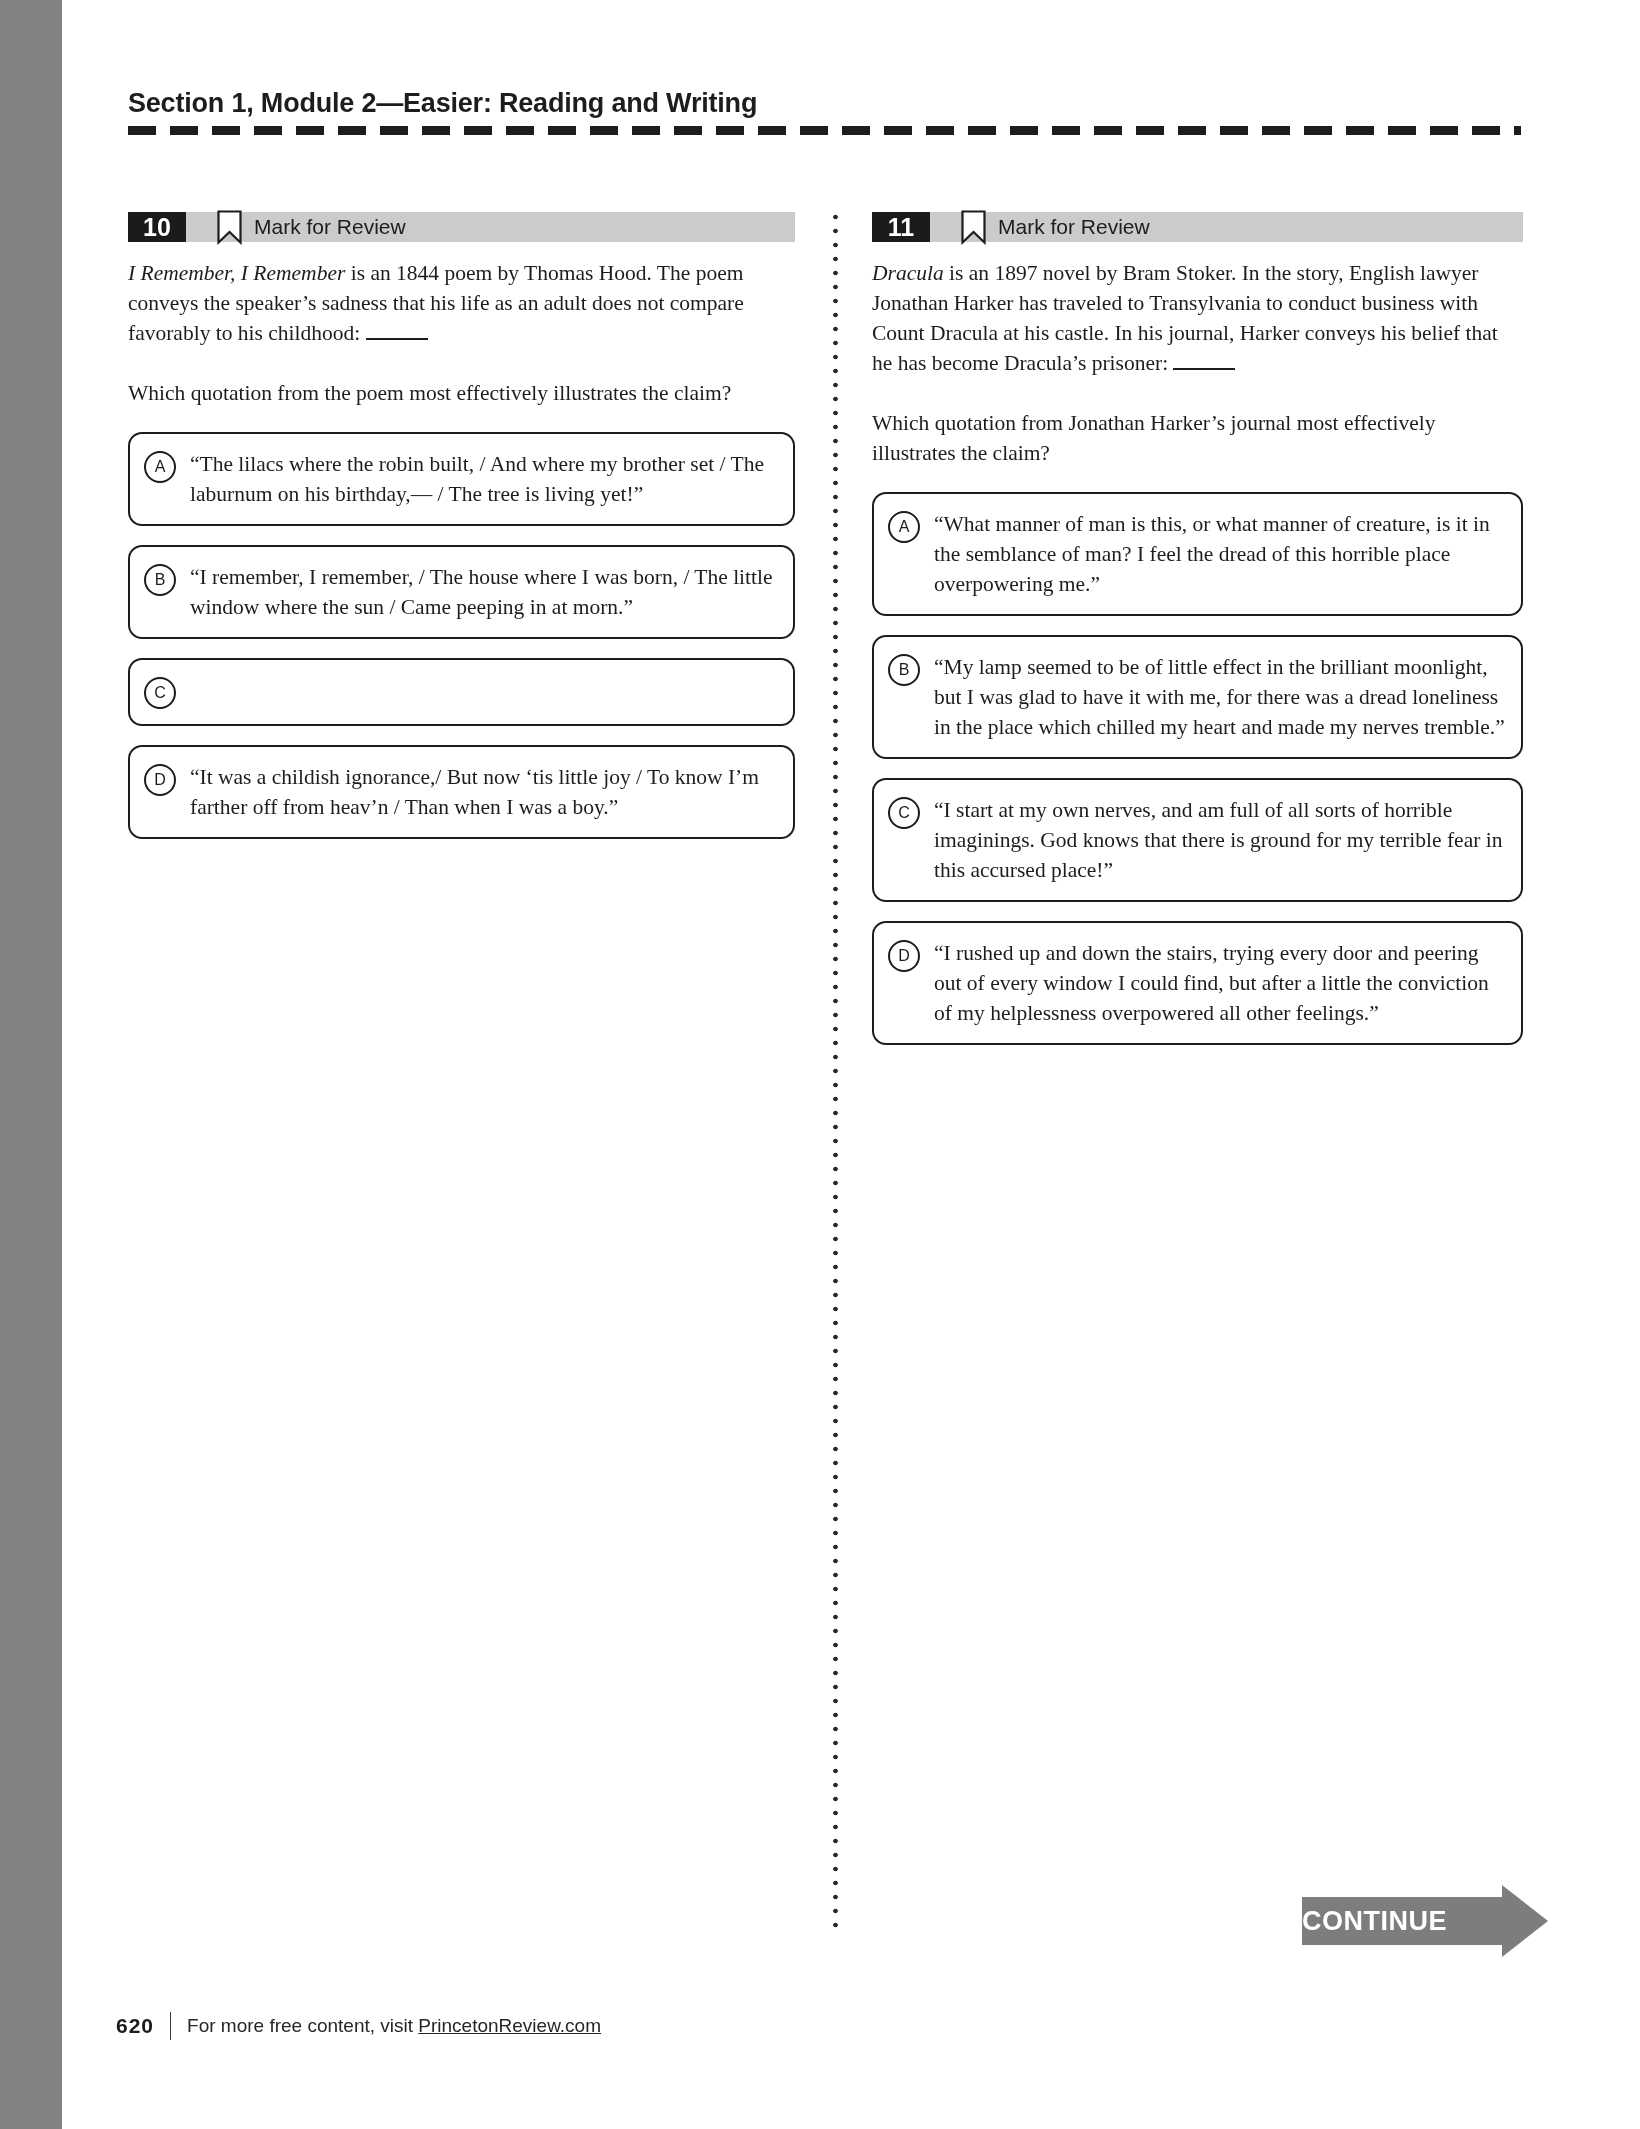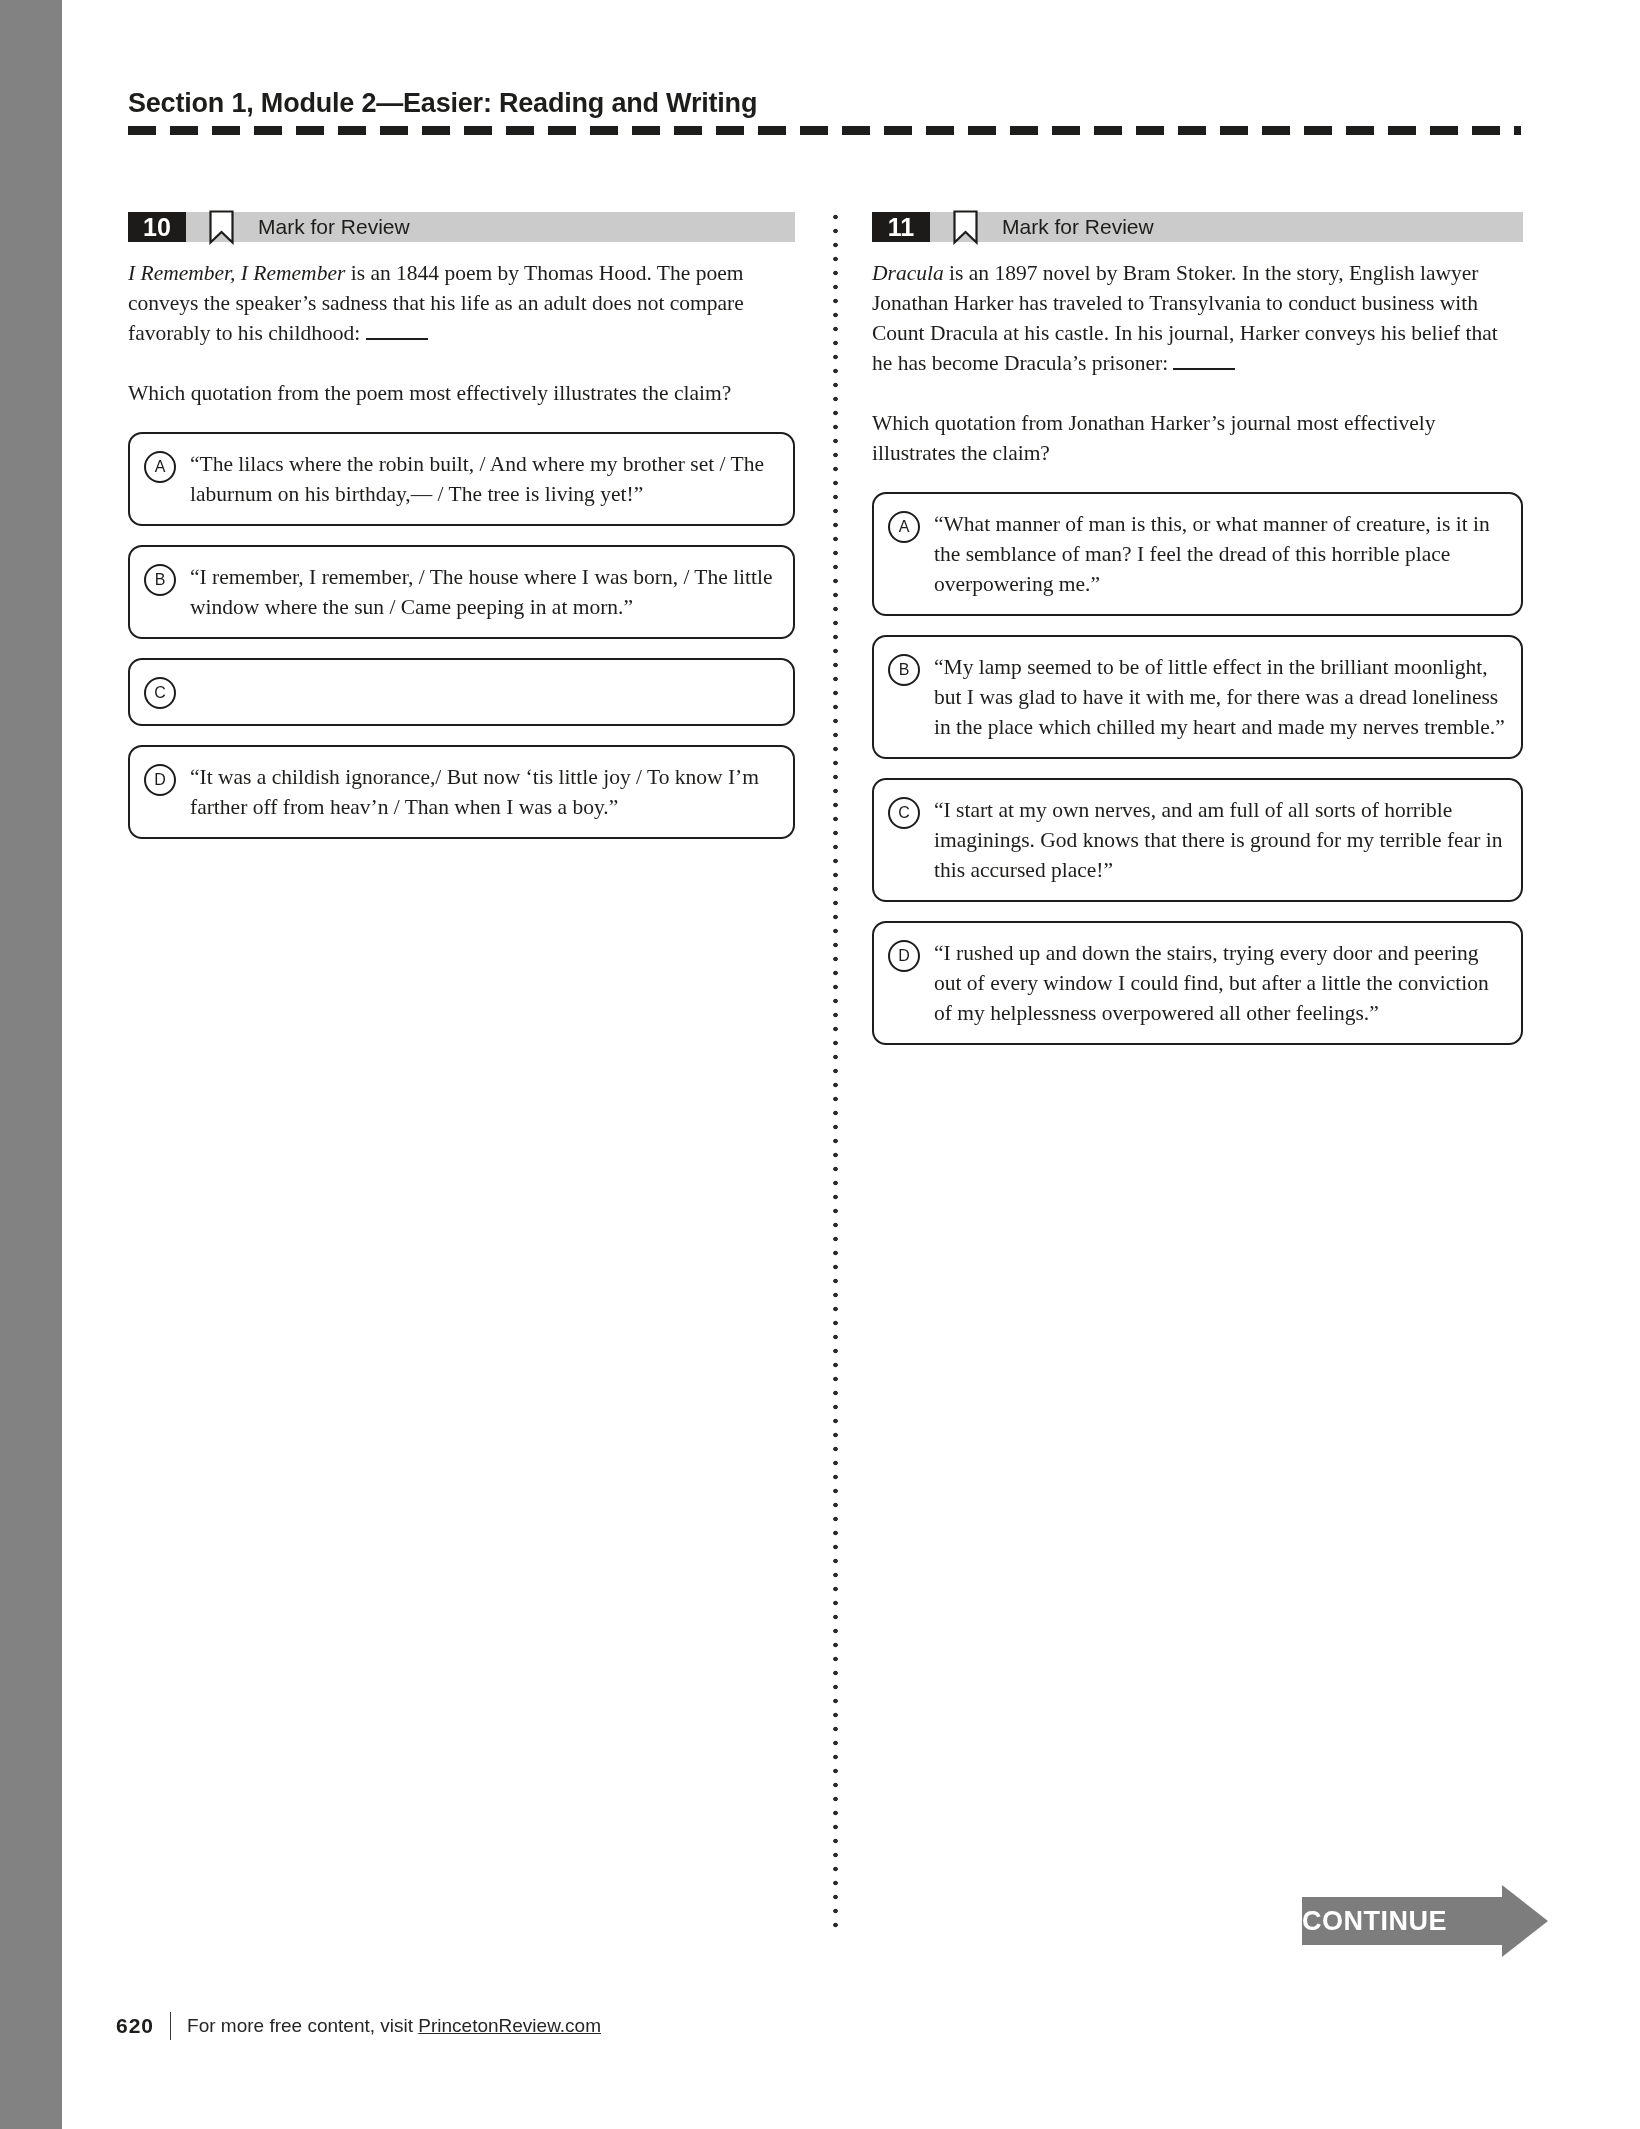--- a/index.html
+++ b/index.html
@@ -25,21 +25,21 @@
 
   .col { position:absolute; top:212px; }
   .col-left  { left:128px; width:667px; }
   .col-right { left:872px; width:651px; }
 
   .q-header { display:flex; height:30px; background:#cbcbcb; margin-bottom:16px; }
   .q-num {
     width:58px; background:#1d1b1a; color:#ffffff; font-weight:bold; font-size:25px;
     display:flex; align-items:center; justify-content:center; flex:0 0 auto;
   }
-  .mark-row { display:flex; align-items:center; gap:23px; padding-left:22px; font-size:21px; color:#1d1d1b; }
+  .mark-row { display:flex; align-items:center; gap:11px; padding-left:30px; font-size:21px; color:#1d1d1b; }
   .bookmark { display:flex; align-items:center; }
 
   .passage, .q-prompt, .choice {
     font-family:"Liberation Serif", serif; font-size:21.5px; line-height:30px; color:#1d1d1b;
   }
   .passage { margin:0 0 30px 0; }
   .work-title { font-style:italic; }
   .blank { display:inline-block; width:62px; border-bottom:2px solid #1d1d1b; height:1px; }
   .q-prompt { margin:4px 0 24px 0; }
 

